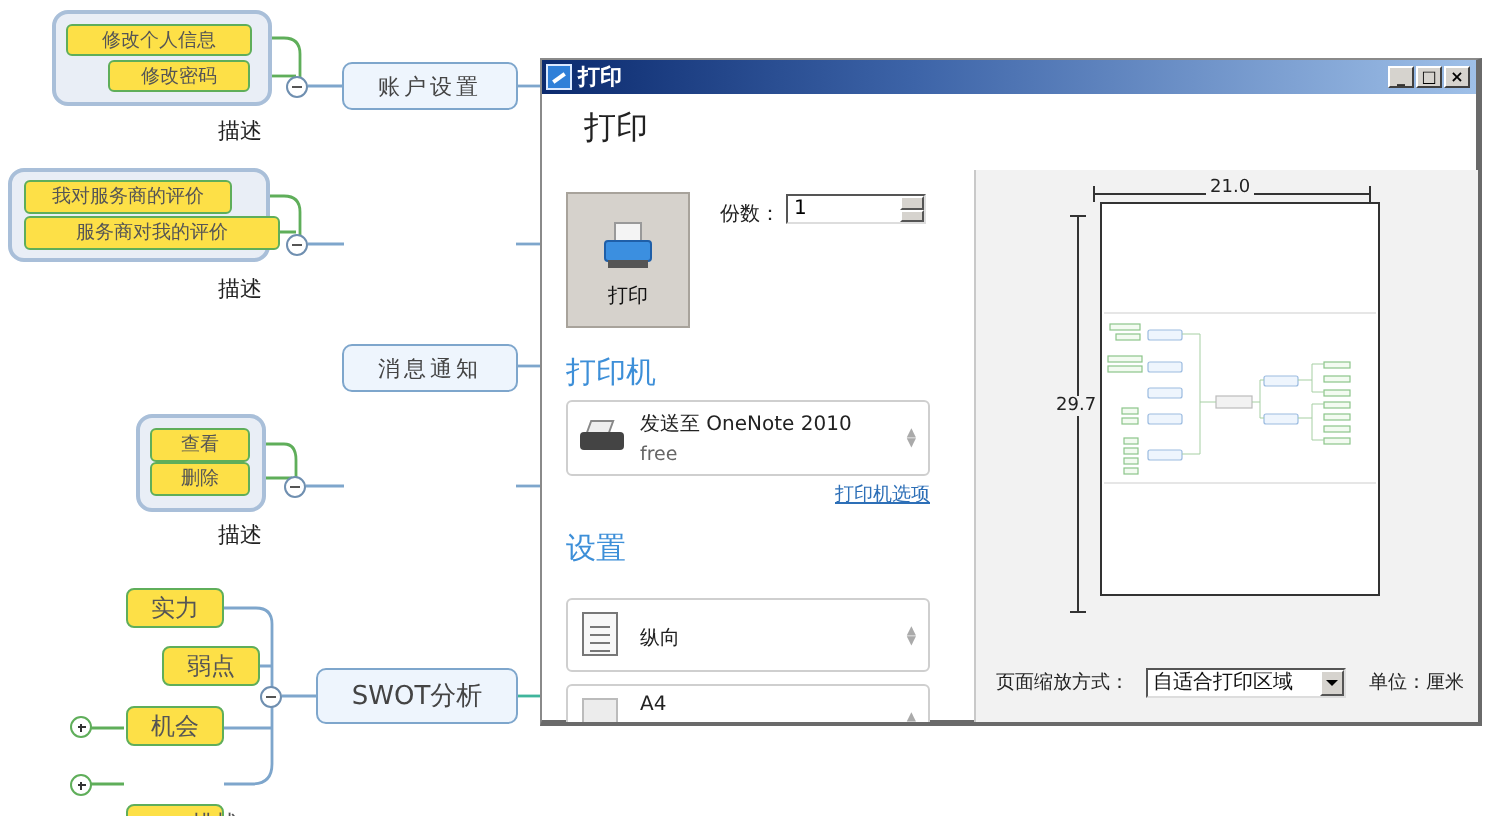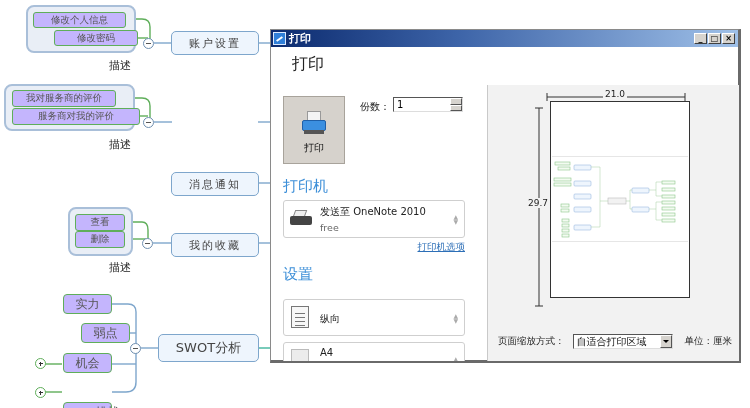--- a/index.html
+++ b/index.html
@@ -3,21 +3,21 @@
 <meta charset="utf-8">
 <style>
   * { box-sizing: border-box; margin: 0; padding: 0; }
   html, body { width: 750px; height: 408px; background: #ffffff; overflow: hidden; }
   body { position: relative; font-family: "DejaVu Sans", "Liberation Sans", sans-serif; font-size: 11px; color: #333; }
 
   
   .mm { position: absolute; left: 0; top: 0; width: 750px; height: 408px; }
   .mm svg.lines { position: absolute; left: 0; top: 0; }
   .group-box { position: absolute; background: #e9eef6; border: 2px solid #a9bfd9; border-radius: 8px; }
-  .leaf { position: absolute; background: #c4b5fd; border: 1.5px solid #5fae5a; border-radius: 3px;
+  .leaf { position: absolute; background: #fde047; border: 1.5px solid #5fae5a; border-radius: 3px;
           font-size: 9.5px; color: #555; display: flex; align-items: center; justify-content: center; white-space: nowrap; }
   .leaf.big { font-size: 12px; border-radius: 4px; }
   .l1 { position: absolute; background: #eef5fd; border: 1.5px solid #7ea6cc; border-radius: 5px;
         font-size: 11px; color: #444; display: flex; align-items: center; justify-content: center; letter-spacing: 2px; }
   .l1.swot { font-size: 13px; letter-spacing: 0; }
   .caption { position: absolute; font-size: 11px; color: #222; }
   .collapse { position: absolute; width: 11px; height: 11px; border-radius: 50%; background: #fff;
               border: 1.3px solid #6f8fb0; display: flex; align-items: center; justify-content: center; }
   .collapse::after { content: ""; width: 5px; height: 1.4px; background: #555; }
   .expand { position: absolute; width: 11px; height: 11px; border-radius: 50%; background: #fff;
@@ -103,38 +103,37 @@
       <path d="M258 43 H270"></path>
       <path d="M258 122 H270"></path>
       <path d="M258 183 H270"></path>
       <path d="M258 243 H270"></path>
     </g>
     <path d="M258 348 H270" stroke="#3fb59c" stroke-width="1.4" fill="none"></path>
   </svg>
 
   <div class="group-box" style="left:26px;top:5px;width:110px;height:48px;"></div>
   <div class="leaf" style="left:33px;top:12px;width:93px;height:16px;">修改个人信息</div>
-  <div class="leaf" style="left:54px;top:30px;width:84px;height:16px;">修改密码</div>
+  <div class="leaf" style="left:54px;top:30px;width:71px;height:16px;">修改密码</div>
   <div class="collapse" style="left:143px;top:38px;"></div>
   <div class="l1" style="left:171px;top:31px;width:88px;height:24px;">账户设置</div>
   <div class="caption" style="left:109px;top:58px;">描述</div>
 
   <div class="group-box" style="left:4px;top:84px;width:131px;height:47px;"></div>
   <div class="leaf" style="left:12px;top:90px;width:104px;height:17px;">我对服务商的评价</div>
   <div class="leaf" style="left:12px;top:108px;width:128px;height:17px;">服务商对我的评价</div>
   <div class="collapse" style="left:143px;top:117px;"></div>
   <div class="caption" style="left:109px;top:137px;">描述</div>
 
   <div class="l1" style="left:171px;top:172px;width:88px;height:24px;">消息通知</div>
 
   <div class="group-box" style="left:68px;top:207px;width:65px;height:49px;"></div>
   <div class="leaf" style="left:75px;top:214px;width:50px;height:17px;">查看</div>
   <div class="leaf" style="left:75px;top:231px;width:50px;height:17px;">删除</div>
   <div class="collapse" style="left:142px;top:238px;"></div>
-  <div class="l1" style="left:171px;top:233px;width:88px;height:24px;">我的收藏</div>
   <div class="caption" style="left:109px;top:260px;">描述</div>
 
   <div class="leaf big" style="left:63px;top:294px;width:49px;height:20px;">实力</div>
   <div class="leaf big" style="left:63px;top:323px;width:49px;height:20px;margin-left:18px;">弱点</div>
   <div class="leaf big" style="left:63px;top:353px;width:49px;height:20px;">机会</div>
   <div class="leaf big" style="left:63px;top:402px;width:49px;height:20px;padding-left:40px;">挑战</div>
   <div class="expand" style="left:35px;top:358px;"></div>
   <div class="expand" style="left:35px;top:387px;"></div>
   <div class="collapse" style="left:130px;top:343px;"></div>
   <div class="l1 swot" style="left:158px;top:334px;width:101px;height:28px;">SWOT分析</div>

